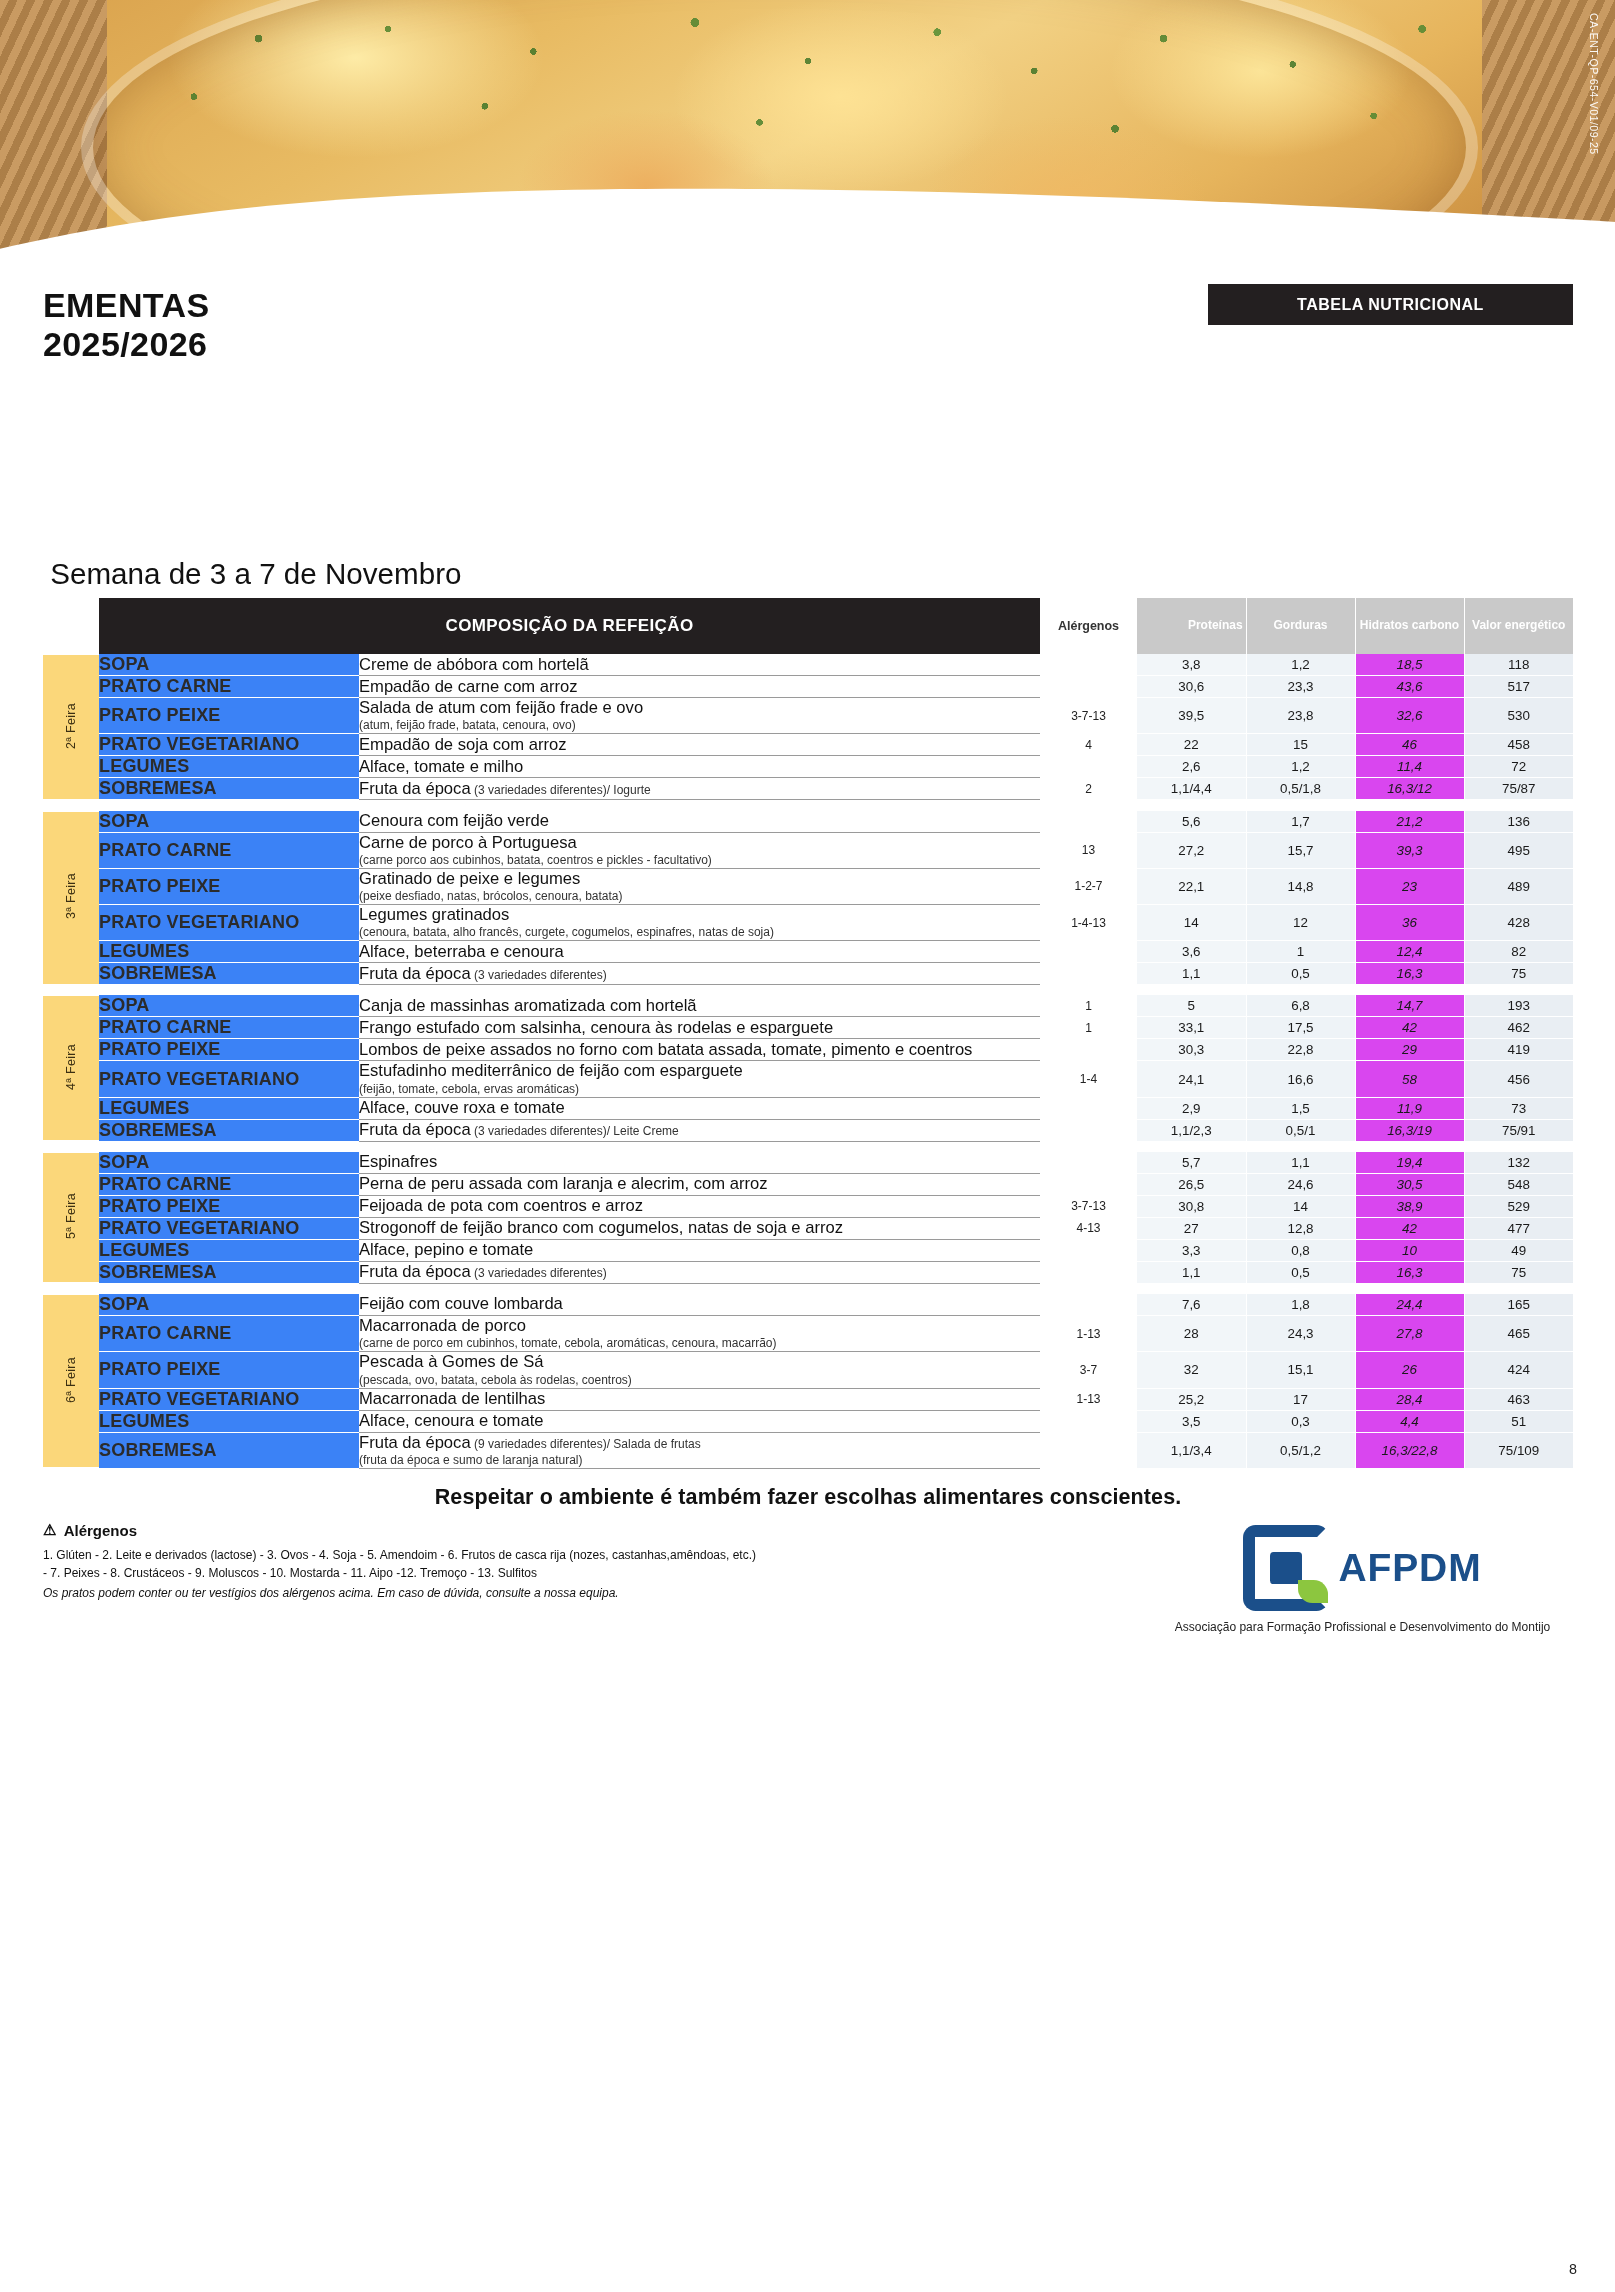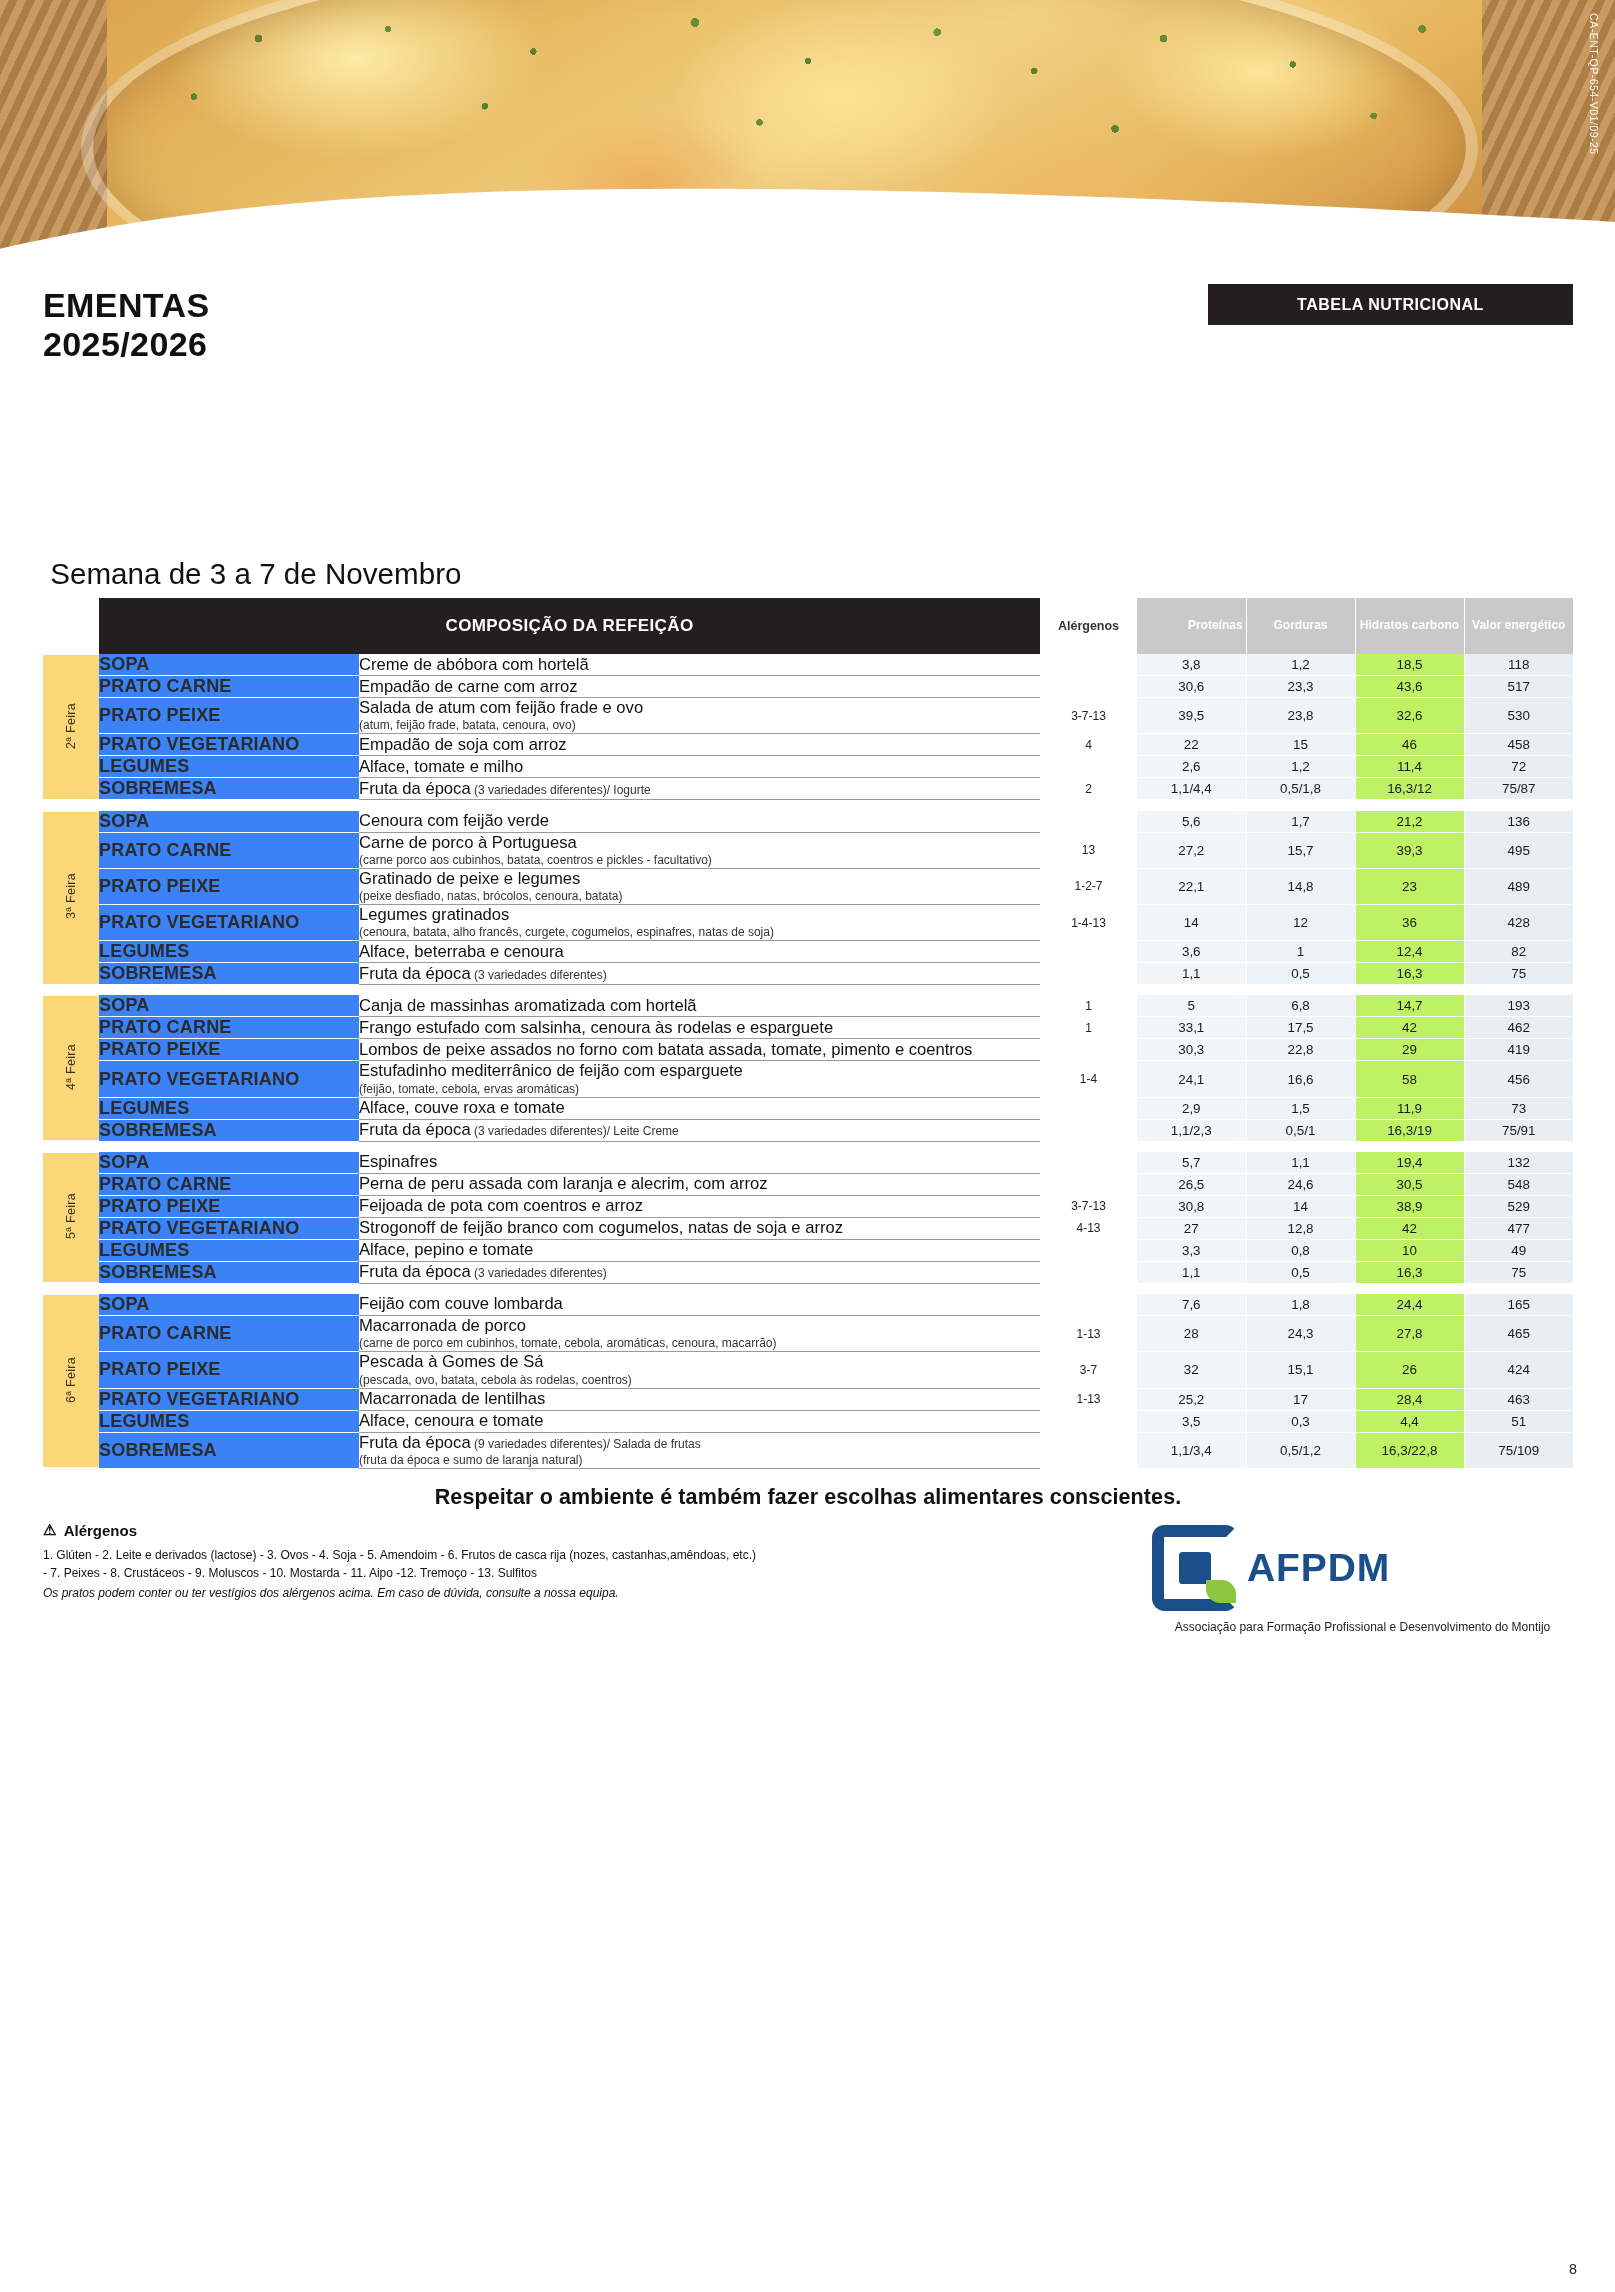--- a/index.html
+++ b/index.html
@@ -147,40 +147,40 @@
     background:#ffffff; text-align:center; font-size:12px; color:#222;
     border-bottom:1.3px solid #ffffff;
   }
   .ncell{
     text-align:center; font-size:13.4px; color:#1a1a1a;
     border-left:1.8px solid #ffffff; border-bottom:1.8px solid #ffffff;
   }
   .ncell.first{ border-left:none; }
   .tint-a{ background:#f2f6f9; }
   .tint-b{ background:#eef3f7; }
-  .tint-c{ background:#bef264; }
+  .tint-c{ background:#d946ef;font-style:italic; }
   .tint-d{ background:#e9eef3; }
 
   .daygap td{ height:10.7px; background:#fff; border:none; }
 
   
   .footzone{ padding:0 43px; margin-top:12.5px; }
   .slogan{
     text-align:center; font-size:21.5px; font-weight:bold; color:#111;
     padding:3.6px 0 10.7px 0; letter-spacing:0.1px;
   }
   .footrow{ display:flex; align-items:flex-start; }
   .allerg{ flex:1 1 auto; padding-right:27px; }
   .allerg-title{ font-size:15px; font-weight:bold; color:#111; display:flex; align-items:center; gap:7.2px; }
   .warn-tri{ font-size:15px; }
   .allerg-list{ font-size:12px; color:#111; line-height:1.5; margin-top:7.2px; }
   .allerg-note{ font-size:12px; font-style:italic; color:#111; margin-top:3.6px; }
 
   .logoblock{ width:421px; flex:0 0 421px; text-align:center; padding-top:3.6px; }
-  .logo-mark{ display:flex; align-items:center; gap:9px; }
+  .logo-mark{ display:flex; align-items:center; justify-content:center; gap:9px; }
   .logo-glyph{ position:relative; width:86px; height:86px; }
   .logo-glyph .c-out{
     position:absolute; left:0; top:0; width:86px; height:86px;
     border:12.5px solid #1b4f8a; border-radius:12.5px; border-right-color:transparent;
   }
   .logo-glyph .sq{
     position:absolute; left:27px; top:27px; width:32px; height:32px; background:#1b4f8a; border-radius:3.6px;
   }
   .logo-glyph .leaf{
     position:absolute; right:1.8px; bottom:7.2px; width:30px; height:23px;

